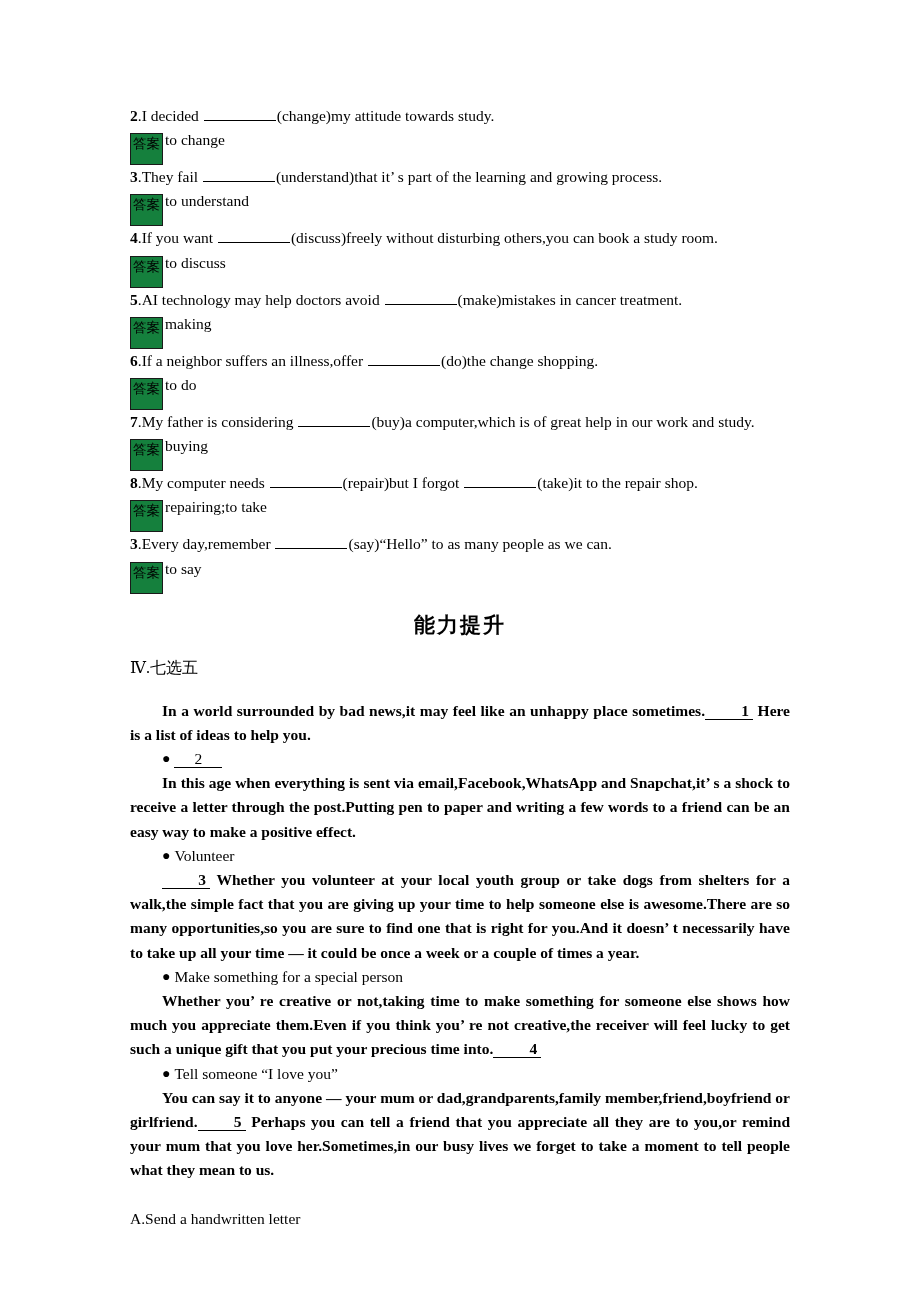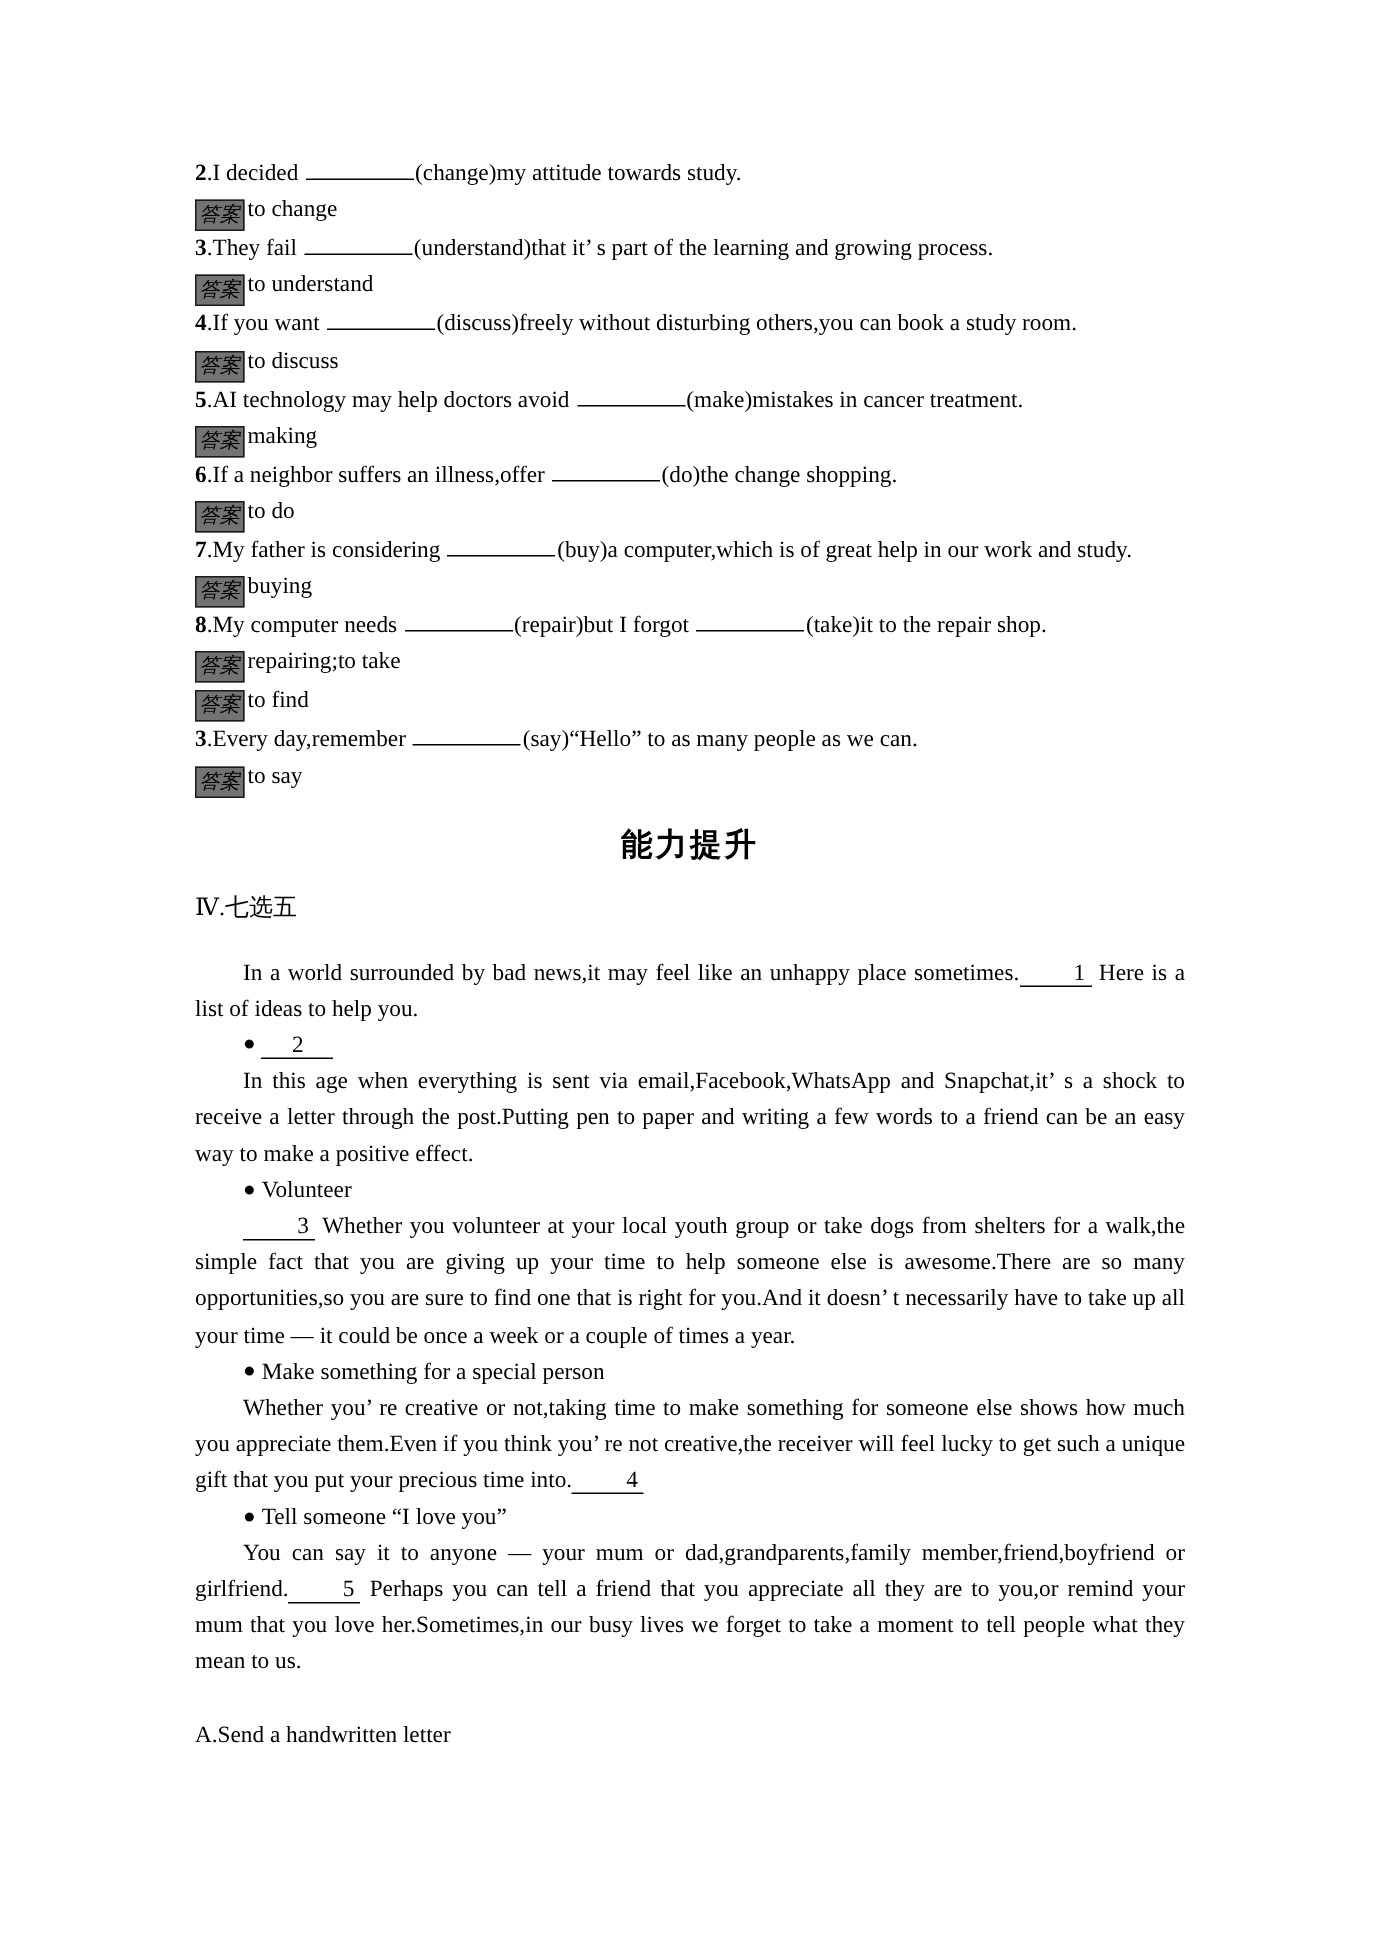--- a/index.html
+++ b/index.html
@@ -61,29 +61,28 @@
   
   .ans-row {
     font-size: 15.5px;
     line-height: 24.2px;
     margin: 0;
     white-space: nowrap;
   }
   .badge {
     display: inline-block;
     border: 1px solid #1a1a1a;
-    background: #737373;
+    background: #15803d;
     font-family: "DejaVu Sans", "Liberation Sans", sans-serif;
     font-size: 13.5px;
     line-height: 17px;
-    padding: 1px 2px 1px 2px;
+    padding: 1px 2px 12px 2px;
     letter-spacing: 0px;
     vertical-align: -3px;
     margin-right: 2px;
-    font-style: italic;
   }
   .ans-text {
     font-size: 15.5px;
   }
 
   
   .section-title {
     text-align: center;
     font-family: "DejaVu Sans", "Liberation Sans", sans-serif;
     font-weight: bold;
@@ -100,20 +99,21 @@
   }
 
   
   .para {
     font-size: 15.5px;
     line-height: 24.2px;
     text-align: justify;
     text-justify: inter-word;
     margin: 0;
     text-indent: 32px;
+    font-weight: bold;
   }
   .bullet {
     font-size: 15.5px;
     line-height: 24.2px;
     margin: 0;
     padding-left: 32px;
   }
   .dot {
     font-size: 14px;
     vertical-align: 1px;
@@ -148,21 +148,20 @@
 
     <p class="line qline"><span class="num">6</span><span>.If a neighbor suffers an illness,offer </span><span class="blank blank-long"></span><span>(do)the change shopping.</span></p>
     <p class="ans-row"><span class="badge">答案</span><span class="ans-text">to do</span></p>
 
     <p class="line qline"><span class="num">7</span><span>.My father is considering </span><span class="blank blank-long"></span><span>(buy)a computer,which is of great help in our work and study.</span></p>
     <p class="ans-row"><span class="badge">答案</span><span class="ans-text">buying</span></p>
 
     <p class="line qline"><span class="num">8</span><span>.My computer needs </span><span class="blank blank-long"></span><span>(repair)but I forgot </span><span class="blank blank-long"></span><span>(take)it to the repair shop.</span></p>
     <p class="ans-row"><span class="badge">答案</span><span class="ans-text">repairing;to take</span></p>
 
-    <p class="ans-row"><span class="badge">答案</span><span class="ans-text">to find</span></p>
 
     <p class="line qline"><span class="num">3</span><span>.Every day,remember </span><span class="blank blank-long"></span><span>(say)“Hello” to as many people as we can.</span></p>
     <p class="ans-row"><span class="badge">答案</span><span class="ans-text">to say</span></p>
 
     <div class="section-title">能力提升</div>
 
     <div class="part-title">Ⅳ.七选五</div>
 
     <p class="para"><span>In a world surrounded by bad news,it may feel like an unhappy place sometimes.</span><span class="numblank">1</span><span> Here is a list of ideas to help you.</span></p>
 

